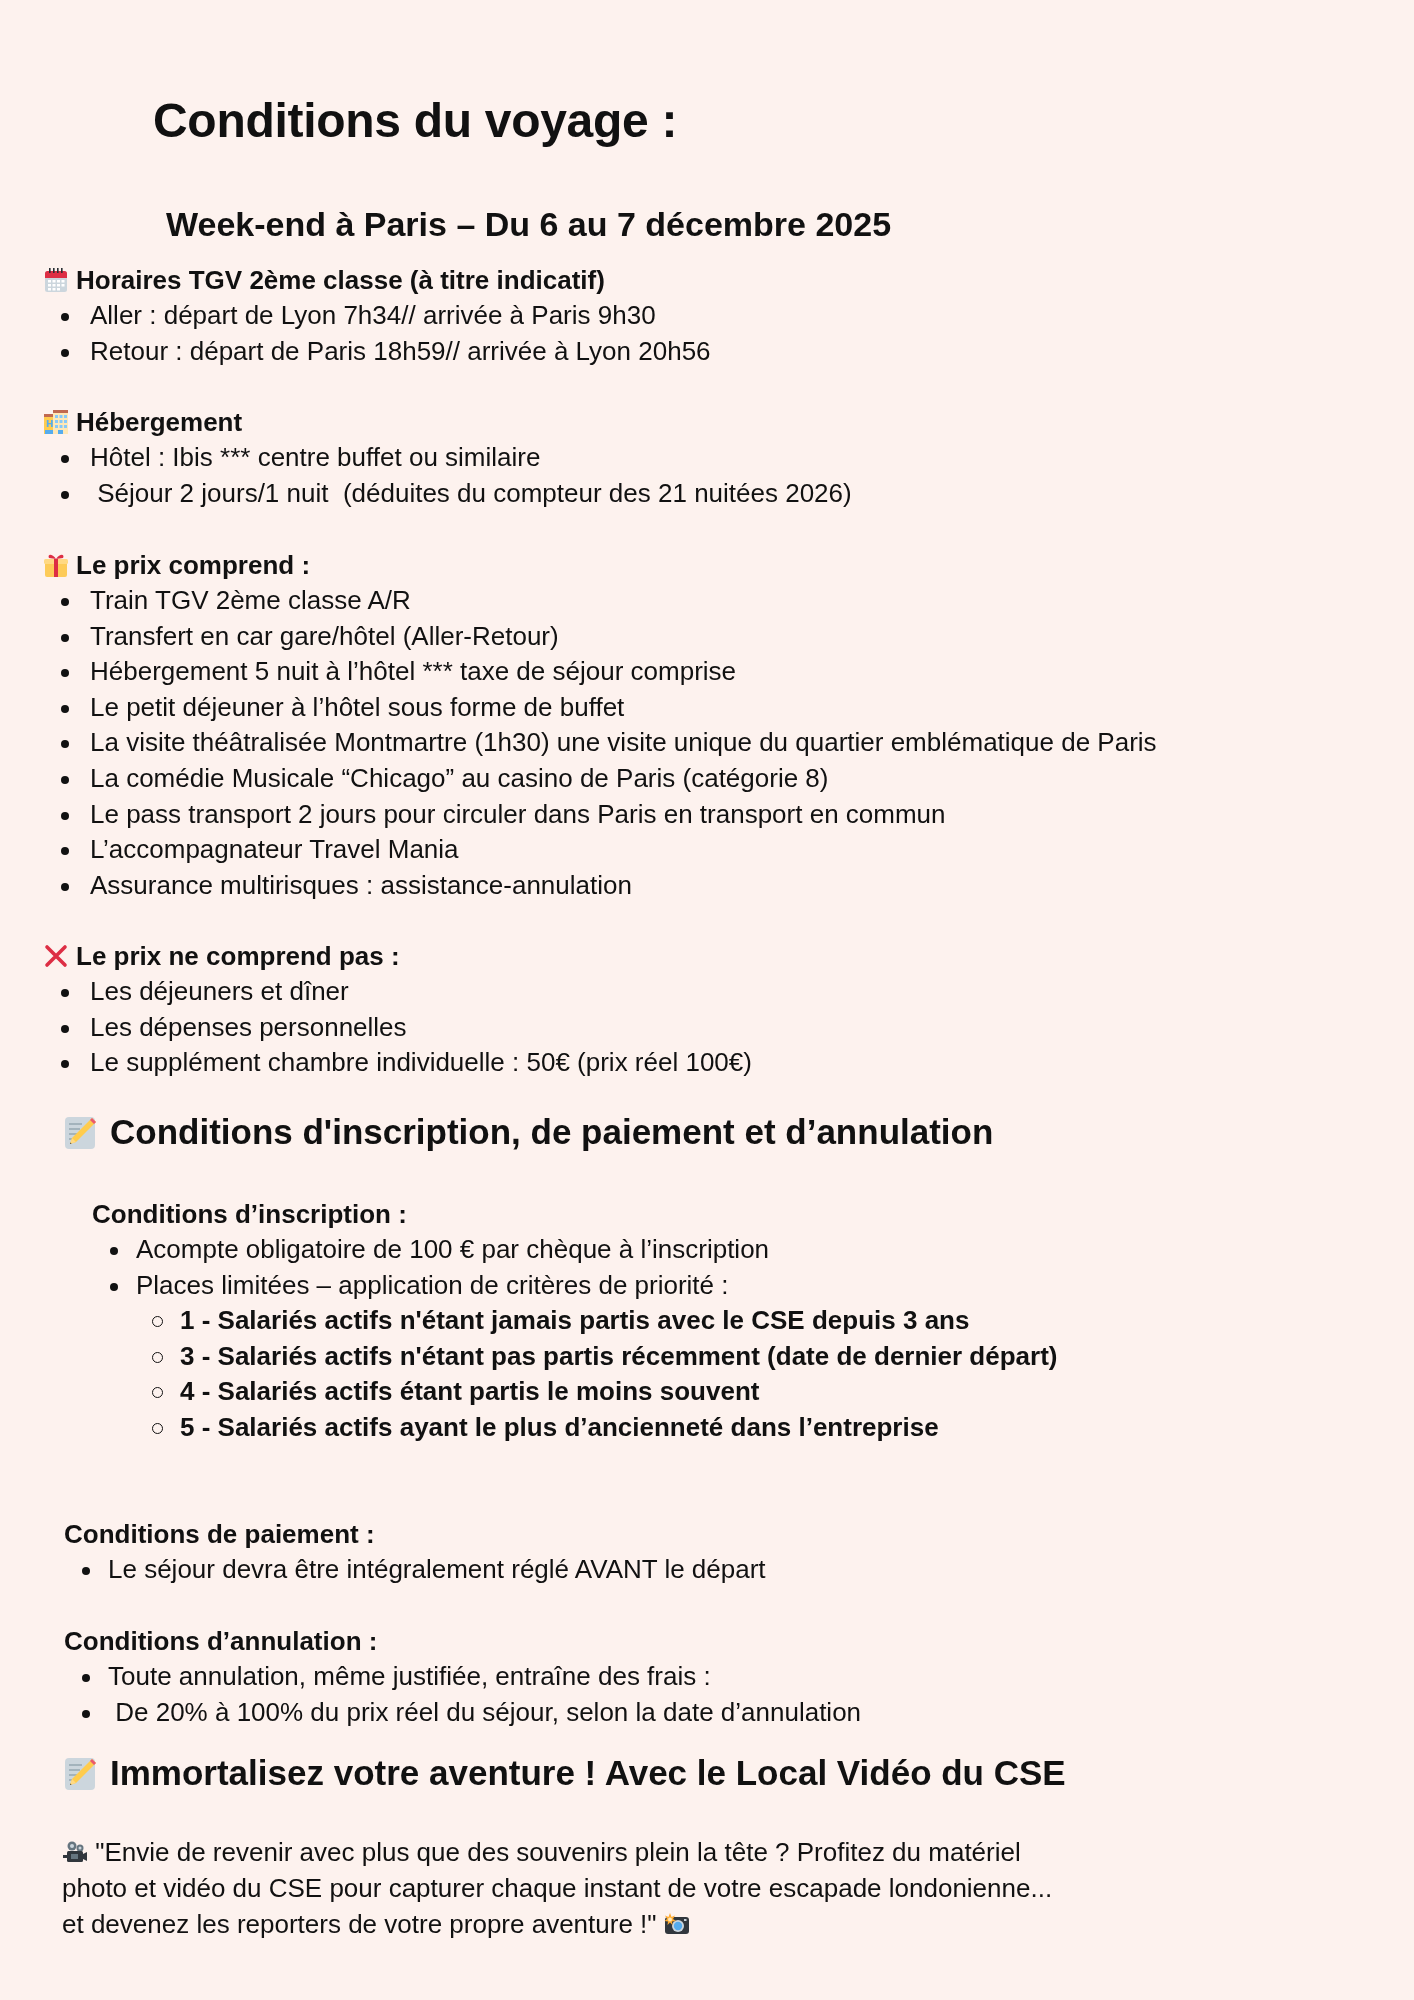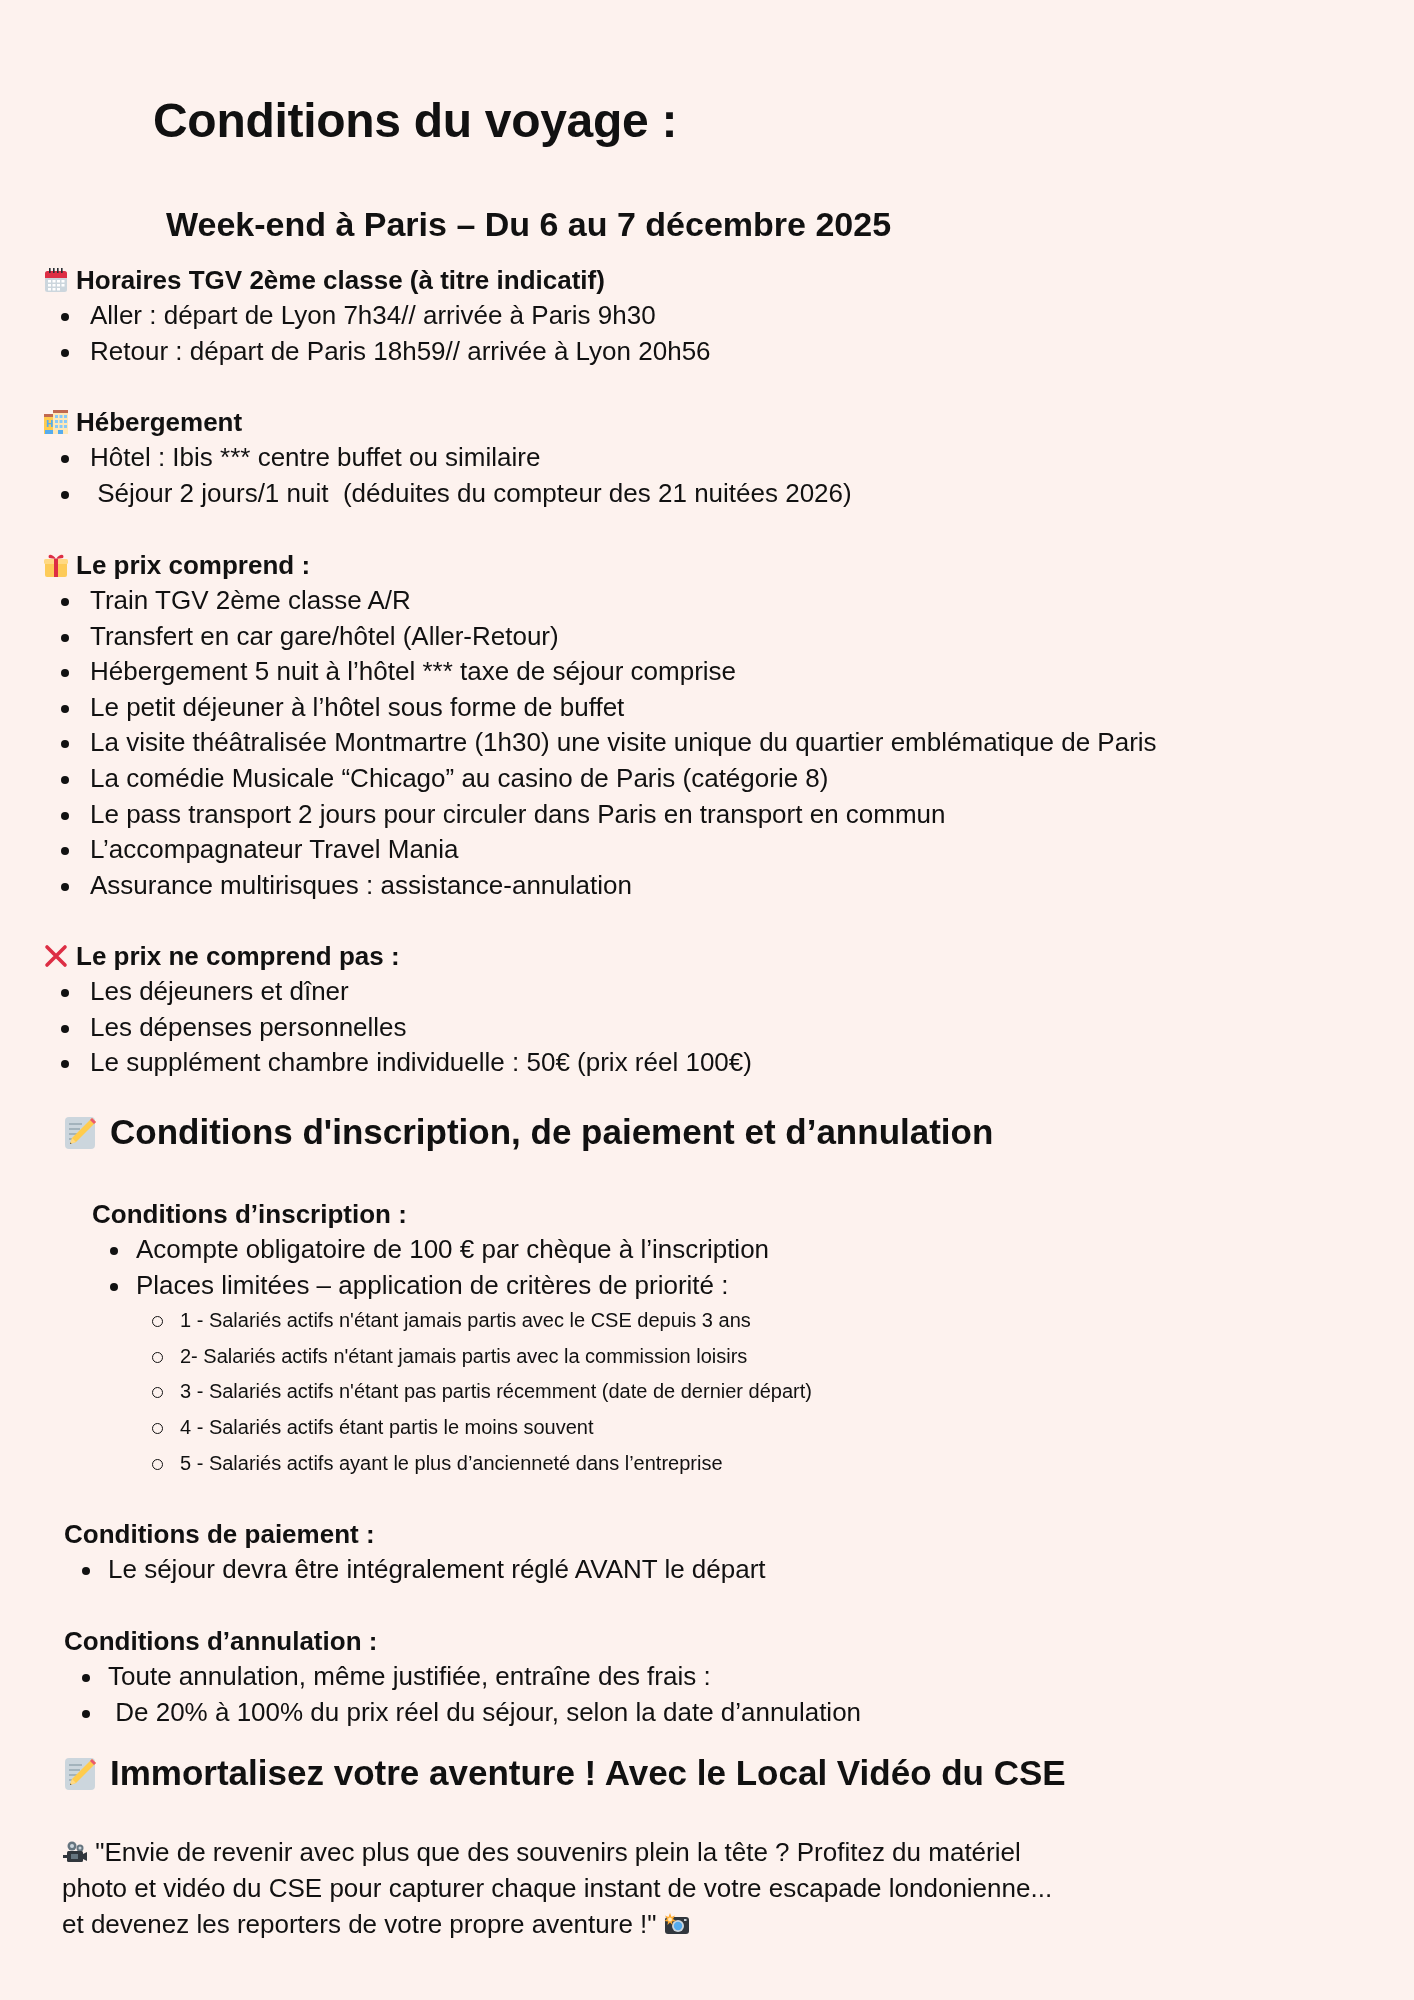--- a/index.html
+++ b/index.html
@@ -84,24 +84,25 @@
       font-weight: 700;
       height: 36px;
       line-height: 36px;
     }
     .sub-block ul.items li { padding-left: 44px; }
     .sub-block ul.items li::before { left: 18px; }
     ul.nested { list-style: none; padding-left: 0; }
     ul.nested li {
       position: relative;
       padding-left: 88px;
-      font-size: 20px;
+      font-size: 26px;
       height: 35.6px;
       line-height: 35.6px;
       white-space: nowrap;
+      font-weight: bold;
     }
     ul.nested li::before {
       content: "";
       position: absolute;
       left: 60px;
       top: 13px;
       width: 9px;
       height: 9px;
       border-radius: 50%;
       border: 1.6px solid #111;
@@ -257,21 +258,20 @@
   </div>
 
   <div class="sub-block" style="top:1196px;margin-left:28px;">
     <div class="sub-title">Conditions d’inscription :</div>
     <ul class="items">
       <li>Acompte obligatoire de 100 € par chèque à l’inscription</li>
       <li>Places limitées – application de critères de priorité :</li>
     </ul>
     <ul class="nested">
       <li>1 - Salariés actifs n'étant jamais partis avec le CSE depuis 3 ans</li>
-      <li>2- Salariés actifs n'étant jamais partis avec la commission loisirs</li>
       <li>3 - Salariés actifs n'étant pas partis récemment (date de dernier départ)</li>
       <li>4 - Salariés actifs étant partis le moins souvent</li>
       <li>5 - Salariés actifs ayant le plus d’ancienneté dans l’entreprise</li>
     </ul>
   </div>
 
   <div class="sub-block" style="top:1516px;">
     <div class="sub-title">Conditions de paiement :</div>
     <ul class="items">
       <li>Le séjour devra être intégralement réglé AVANT le départ</li>

